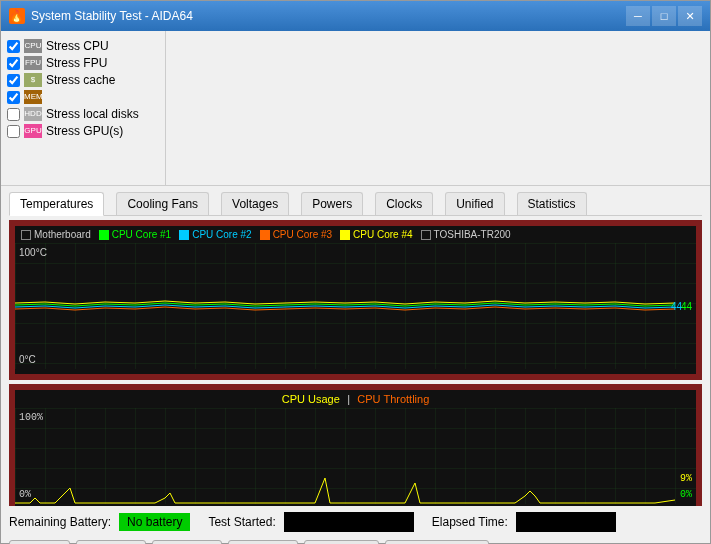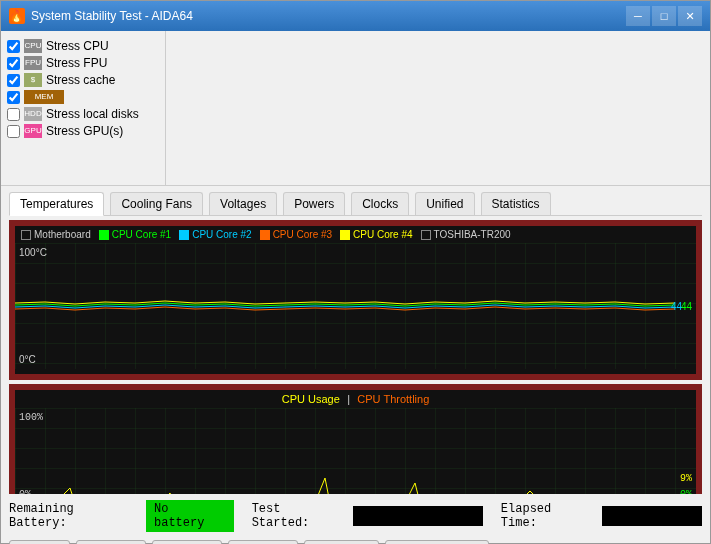--- a/index.html
+++ b/index.html
@@ -16,37 +16,37 @@
     .left-panel { width: 165px; padding: 8px 6px; border-right: 1px solid #ccc; flex-shrink: 0; }
     .checkbox-item { display: flex; align-items: center; margin-bottom: 3px; gap: 4px; }
     .checkbox-item input[type="checkbox"] { width: 13px; height: 13px; cursor: pointer; }
     .checkbox-label { font-size: 12px; }
     .status-table { width: 100%; height: 120px; border: 1px solid #ccc; background: white; }
     .status-table table { width: 100%; border-collapse: collapse; }
     .status-table th { text-align: left; padding: 4px 8px; font-weight: normal; font-size: 12px; border-bottom: 1px solid #eee; }
 
     .main-area { flex: 1; display: flex; flex-direction: column; overflow: hidden; padding: 6px 8px 0 8px; }
     
-    .tabs { display: flex; gap: 4px; border-bottom: 1px solid #ccc; margin-bottom: 0; flex-shrink: 0; }
+    .tabs { display: flex; gap: 10px; border-bottom: 1px solid #ccc; margin-bottom: 0; flex-shrink: 0; }
     .tab { padding: 4px 10px; font-size: 12px; cursor: pointer; border: 1px solid #ccc; border-bottom: none; background: #e8e8e8; margin-right: 2px; border-radius: 3px 3px 0 0; }
     .tab.active { background: white; border-bottom: 1px solid white; margin-bottom: -1px; z-index: 1; }
 
     .charts-area { flex: 1; display: flex; flex-direction: column; gap: 4px; padding-top: 4px; }
 
     .chart-container { background: #111; border: 6px solid #7f1d1d; position: relative; overflow: hidden; }
     .chart-top { height: 160px; }
     .chart-bottom { height: 130px; }
 
     .chart-legend { display: flex; align-items: center; gap: 8px; padding: 3px 6px; flex-wrap: wrap; }
     .legend-item { display: flex; align-items: center; gap: 3px; font-size: 10px; }
     .legend-checkbox { width: 10px; height: 10px; border: 1px solid #888; background: transparent; }
     .legend-checked { background: white; }
 
     .bottom-area { padding: 6px 8px; flex-shrink: 0; }
-    .status-row { display: flex; align-items: center; gap: 8px; margin-bottom: 8px; font-size: 12px; font-family: Liberation Mono, monospace; }
+    .status-row { display: flex; align-items: center; gap: 8px; margin-bottom: 8px; font-size: 12px; }
     .status-label { font-weight: normal; }
     .status-value { display: inline-block; padding: 2px 10px; font-size: 12px; }
     .no-battery { background: #00cc00; color: black; padding: 2px 8px; }
     .status-black { background: black; color: black; min-width: 120px; height: 20px; }
 
     .button-row { display: flex; gap: 6px; }
     .btn { padding: 5px 16px; font-size: 13px; border: 1px solid #aaa; background: #e8e8e8; cursor: pointer; min-width: 70px; border-radius: 3px; }
     .btn-start { min-width: 60px; }
 
     .full-layout { display: flex; flex-direction: column; height: 100%; }
@@ -82,21 +82,21 @@
           <span style="display:inline-block;width:18px;height:14px;background:#888;font-size:8px;color:white;text-align:center;line-height:14px;flex-shrink:0;">FPU</span>
           <span class="checkbox-label">Stress FPU</span>
         </div>
         <div class="checkbox-item">
           <input type="checkbox" checked="" style="">
           <span style="display:inline-block;width:18px;height:14px;background:#9a6;font-size:8px;color:white;text-align:center;line-height:14px;flex-shrink:0;">$</span>
           <span class="checkbox-label">Stress cache</span>
         </div>
         <div class="checkbox-item">
           <input type="checkbox" checked="" style="">
-          <span style="display:inline-block;width:40px;height:14px;background:#a16207;font-size:8px;color:white;text-align:center;line-height:14px;flex-shrink:0;">MEM</span>
+          <span style="display:inline-block;width:18px;height:14px;background:#a16207;font-size:8px;color:white;text-align:center;line-height:14px;flex-shrink:0;">MEM</span>
         </div>
         <div class="checkbox-item">
           <input type="checkbox" style="">
           <span style="display:inline-block;width:18px;height:14px;background:#aaa;font-size:8px;color:white;text-align:center;line-height:14px;flex-shrink:0;">HDD</span>
           <span class="checkbox-label">Stress local disks</span>
         </div>
         <div class="checkbox-item">
           <input type="checkbox" style="">
           <span style="display:inline-block;width:18px;height:14px;background:#ec4899;font-size:8px;color:white;text-align:center;line-height:14px;flex-shrink:0;">GPU</span>
           <span class="checkbox-label">Stress GPU(s)</span>

